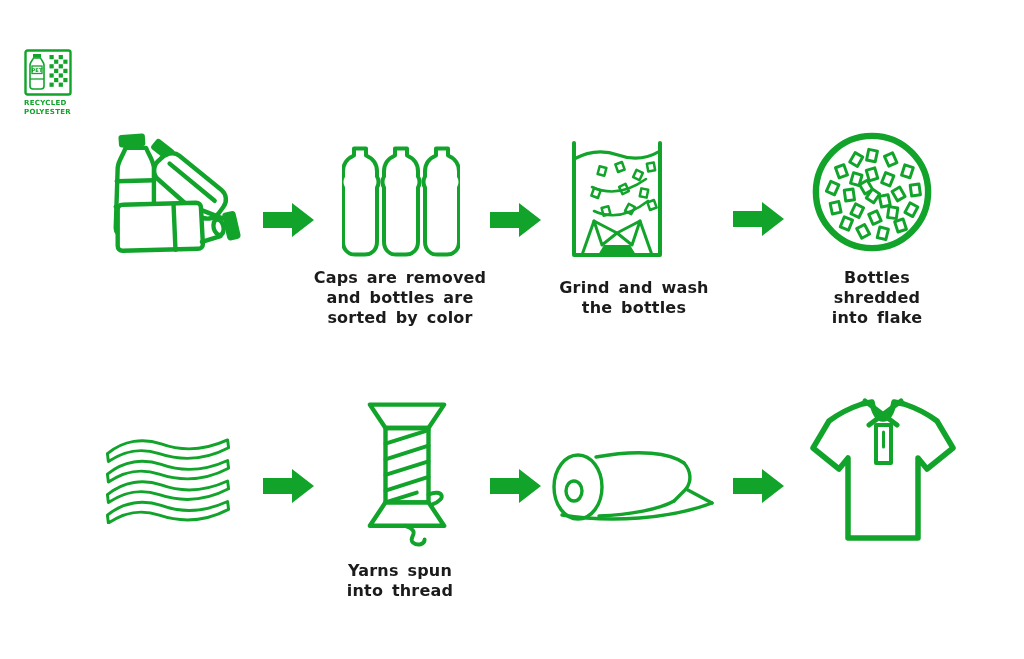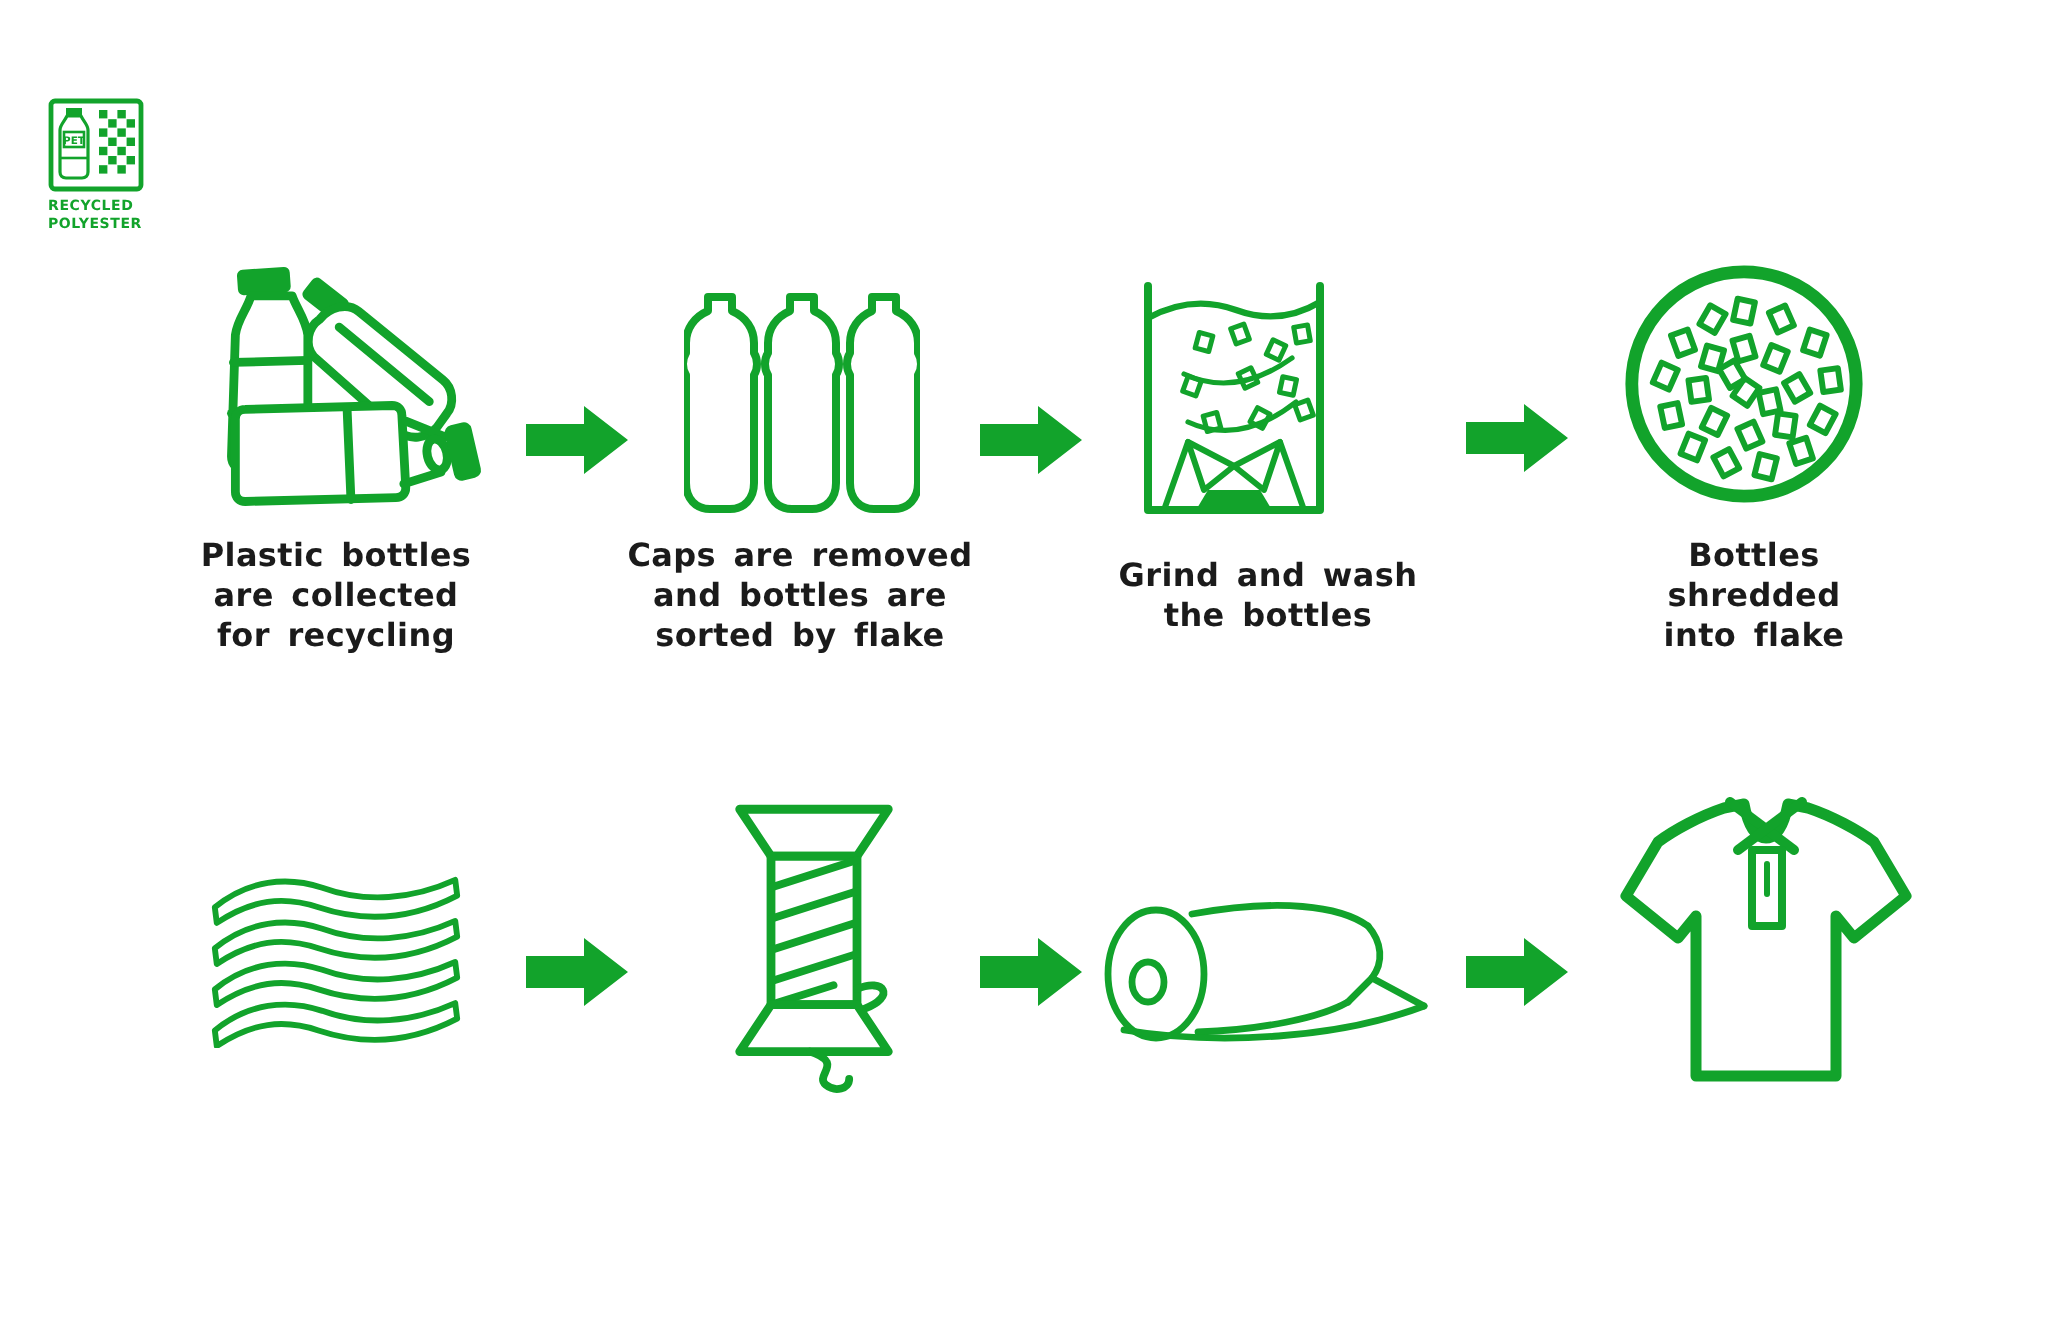--- a/index.html
+++ b/index.html
@@ -229,25 +229,24 @@
     <svg viewBox="0 0 52 36">
         <polygon points="0,10 29,10 29,1 51,18 29,35 29,26 0,26" fill="var(--green,#12A32B)"></polygon>
       </svg>
   </div>
   <div class="arrow" style="left:733px;top:468px">
     <svg viewBox="0 0 52 36">
         <polygon points="0,10 29,10 29,1 51,18 29,35 29,26 0,26" fill="var(--green,#12A32B)"></polygon>
       </svg>
   </div>
 
-  <div class="step-label c1 r1">Plastic bottles
-are collected
-for recycling</div>
   <div class="step-label c2 r1">Caps are removed
 and bottles are
-sorted by flake</div>
+sorted by color</div>
   <div class="step-label c3 r1">Grind and wash
 the bottles</div>
   <div class="step-label c4 r1">Bottles
 shredded
 into flake</div>
+  <div class="step-label c2 r2">Yarns spun
+into thread</div>
 
 </div>
 
 </body></html>

